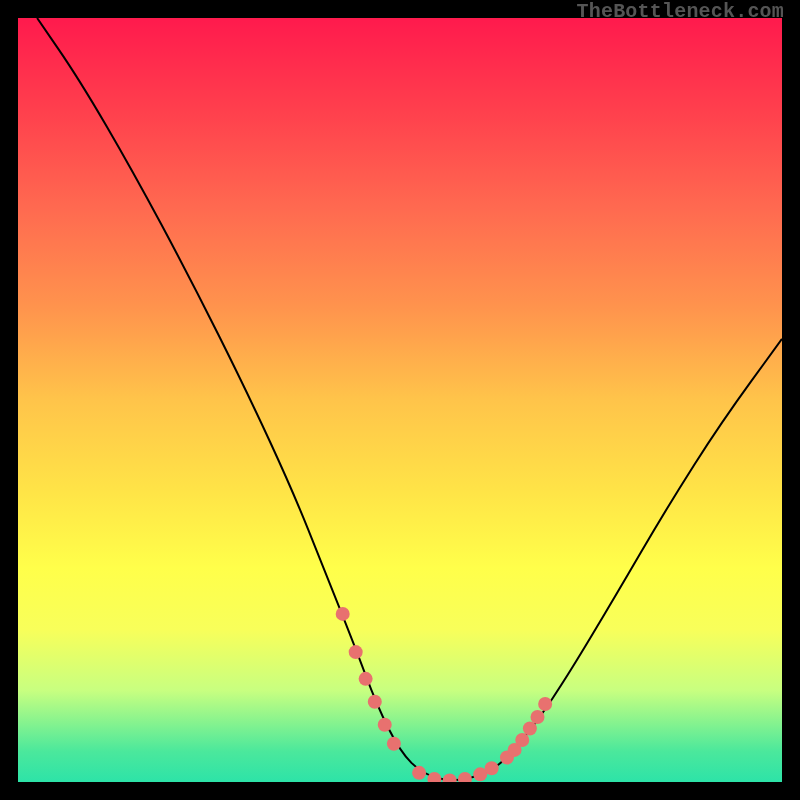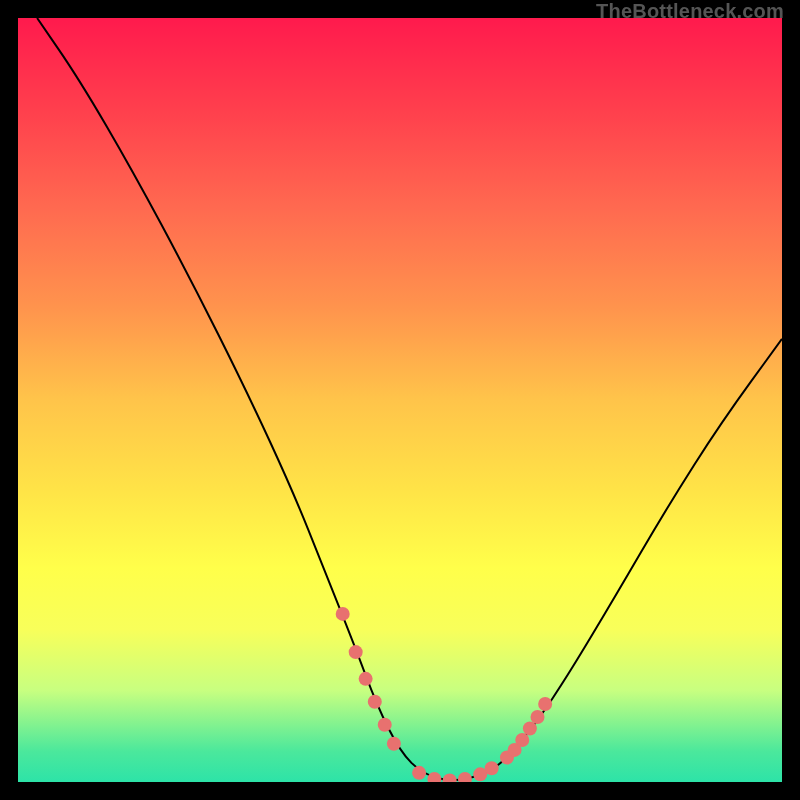--- a/index.html
+++ b/index.html
@@ -41,21 +41,21 @@
     );
   }
   .watermark {
     position: absolute;
     top: 0px;
     right: 16px;
     font-size: 20px;
     font-weight: 600;
     color: #555;
     letter-spacing: 0.2px;
-    font-family: Liberation Sans, sans-serif;
+    font-family: Liberation Mono, monospace;
   }
   svg {
     position: absolute;
     top: 0;
     left: 0;
   }
 </style>
 </head>
 <body>
 

